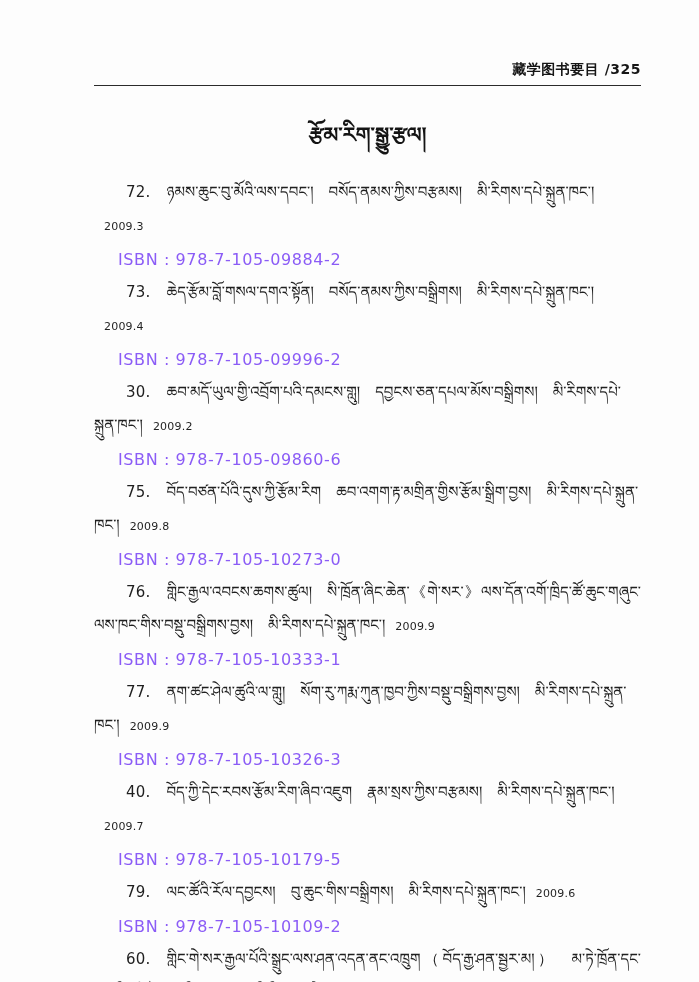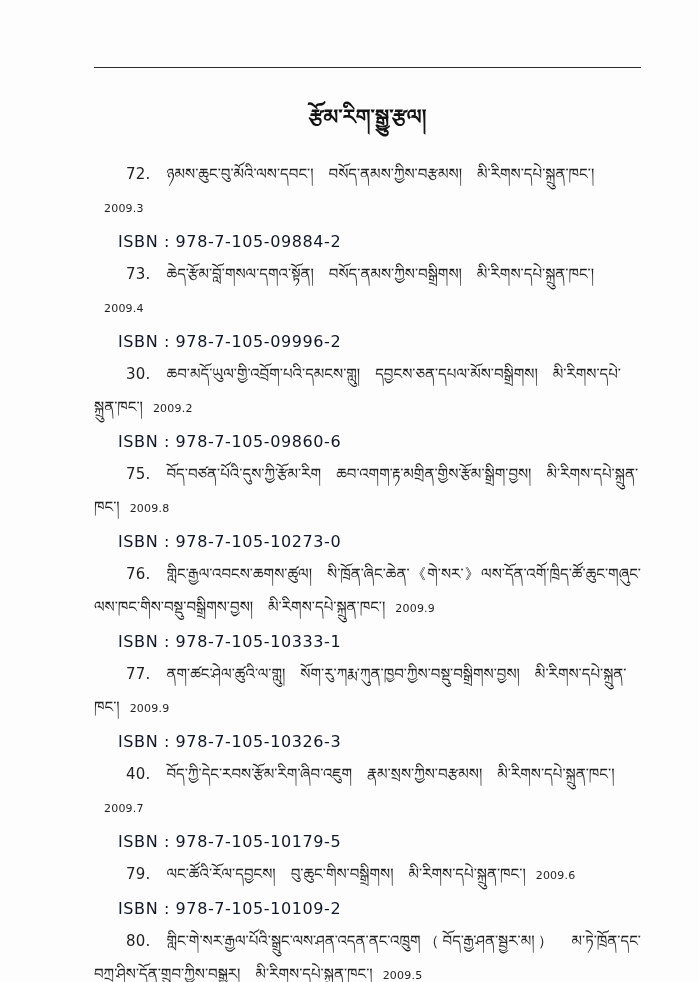--- a/index.html
+++ b/index.html
@@ -58,28 +58,29 @@
     letter-spacing: 0.2px;
     white-space: nowrap;
     margin-top: 6px;
   }
   .isbn-line {
     margin: 0;
     line-height: 33px;
     text-indent: 24px;
     font-size: 16px;
     letter-spacing: 0.6px;
-    color: #0f172a;
+    color: #8b5cf6;
   }
 </style>
 </head>
 <body>
 
 <div class="page">
 
+  <div class="running-head">藏学图书要目 /325</div>
 
   <hr class="head-rule">
 
   <div class="section-title">རྩོམ་རིག་སྒྱུ་རྩལ།</div>
 
   <div class="entries" id="entries">
   <div class="entry">
     <p class="entry-line"><span class="num">72.</span><span class="tib">ཉམས་ཆུང་བུ་མོའི་ལས་དབང་། བསོད་ནམས་ཀྱིས་བརྩམས། མི་རིགས་དཔེ་སྐྲུན་ཁང་།</span><span class="year">2009.3</span></p>
     <p class="isbn-line"><span class="isbn-label">ISBN :</span> <span class="isbn-value">978-7-105-09884-2</span></p>
   </div>
@@ -113,19 +114,19 @@
     <p class="entry-line"><span class="num">40.</span><span class="tib">བོད་ཀྱི་དེང་རབས་རྩོམ་རིག་ཞིབ་འཇུག རྣམ་སྲས་ཀྱིས་བརྩམས། མི་རིགས་དཔེ་སྐྲུན་ཁང་།</span><span class="year">2009.7</span></p>
     <p class="isbn-line"><span class="isbn-label">ISBN :</span> <span class="isbn-value">978-7-105-10179-5</span></p>
   </div>
 
   <div class="entry">
     <p class="entry-line"><span class="num">79.</span><span class="tib">ལང་ཚོའི་རོལ་དབྱངས། བུ་ཆུང་གིས་བསྒྲིགས། མི་རིགས་དཔེ་སྐྲུན་ཁང་།</span><span class="year">2009.6</span></p>
     <p class="isbn-line"><span class="isbn-label">ISBN :</span> <span class="isbn-value">978-7-105-10109-2</span></p>
   </div>
 
   <div class="entry">
-    <p class="entry-line"><span class="num">80.</span><span class="tib">གླིང་གེ་སར་རྒྱལ་པོའི་སྒྲུང་ལས་ཤན་འདན་ནང་འཁྲུག（བོད་རྒྱ་ཤན་སྦྱར་མ།） མ་ཏེ་ཁྲོན་དང་བཀྲ་ཤིས་དོན་གྲུབ་ཀྱིས་བསྒྱུར། མི་རིགས་དཔེ་སྐྲུན་ཁང་།</span><span class="year">2009.5</span></p>
+    <p class="entry-line"><span class="num">60.</span><span class="tib">གླིང་གེ་སར་རྒྱལ་པོའི་སྒྲུང་ལས་ཤན་འདན་ནང་འཁྲུག（བོད་རྒྱ་ཤན་སྦྱར་མ།） མ་ཏེ་ཁྲོན་དང་བཀྲ་ཤིས་དོན་གྲུབ་ཀྱིས་བསྒྱུར། མི་རིགས་དཔེ་སྐྲུན་ཁང་།</span><span class="year">2009.5</span></p>
 
   </div>
 
 </div>
 
 </div>
 
 </body></html>

